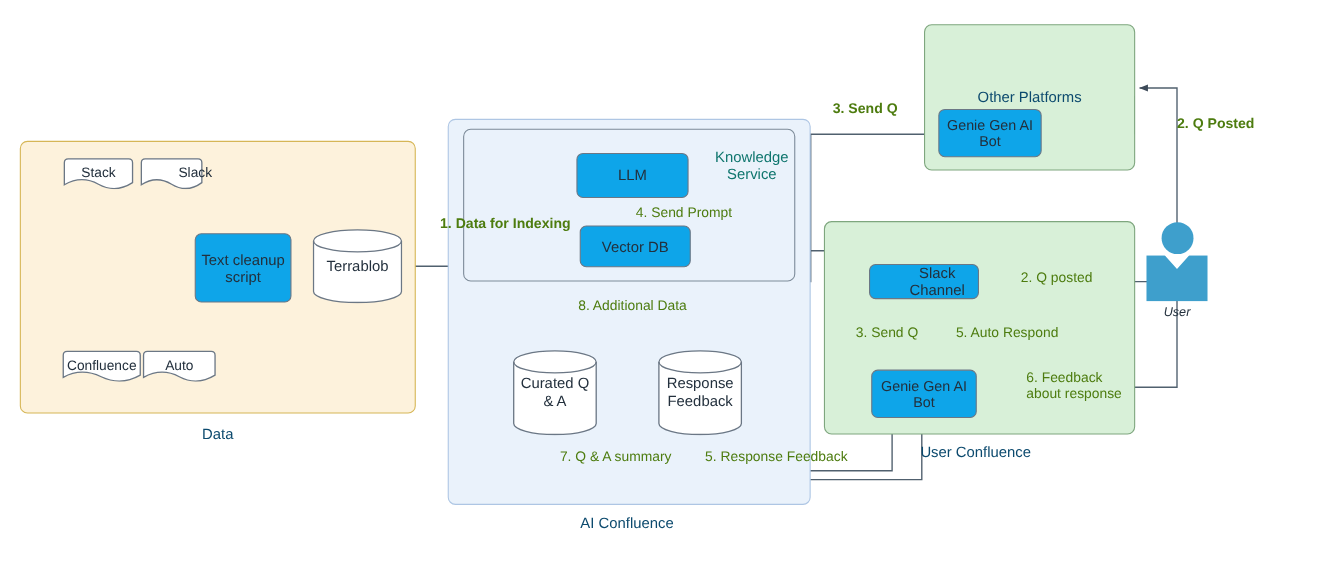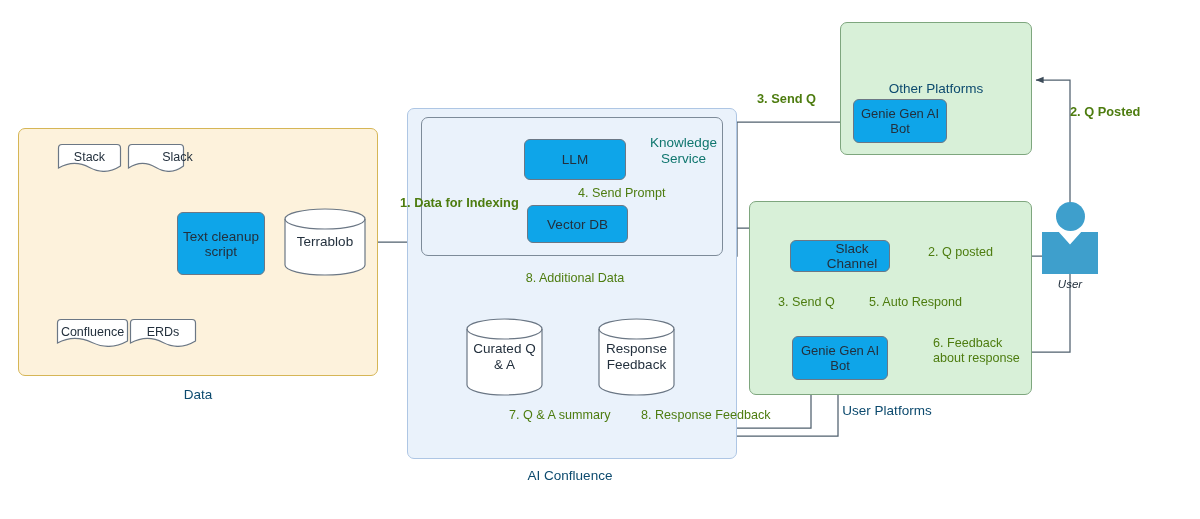--- a/index.html
+++ b/index.html
@@ -103,21 +103,21 @@
   <div class="panel-title" style="left:570px;top:468px;">AI Confluence</div>
 
   <div class="panel panel-ks" style="left:421px;top:117px;width:302px;height:139px;"></div>
   <div class="inner-title" style="left:636px;top:135px;width:95px;">Knowledge
 Service</div>
 
   <div class="panel panel-green" style="left:840px;top:22px;width:192px;height:133px;"></div>
   <div class="panel-title" style="left:936px;top:81px;">Other Platforms</div>
 
   <div class="panel panel-green" style="left:749px;top:201px;width:283px;height:194px;"></div>
-  <div class="panel-title" style="left:887px;top:403px;">User Platforms</div>
+  <div class="panel-title" style="left:887px;top:403px;">User Confluence</div>
 
   <div class="doc" style="left:57px;top:143px;width:65px;height:29px;">
     <svg viewBox="0 0 65 29" preserveAspectRatio="none">
       <path d="M1.5,5 Q1.5,1.5 5,1.5 L60,1.5 Q63.5,1.5 63.5,5 L63.5,23
                Q48,33 32.5,24.5 Q17,16 1.5,25 Z" fill="#ffffff" stroke="#6b7785" stroke-width="1.2"></path>
     </svg>
     <span>Stack</span>
   </div>
 
   <div class="doc" style="left:127px;top:143px;width:58px;height:29px;padding-left:43px;">
@@ -148,21 +148,21 @@
                Q54,33 36,24.5 Q18,16 1.5,25 Z" fill="#ffffff" stroke="#6b7785" stroke-width="1.2"></path>
     </svg>
     <span>Confluence</span>
   </div>
 
   <div class="doc" style="left:129px;top:318px;width:68px;height:29px;">
     <svg viewBox="0 0 68 29" preserveAspectRatio="none">
       <path d="M1.5,5 Q1.5,1.5 5,1.5 L63,1.5 Q66.5,1.5 66.5,5 L66.5,23
                Q50,33 34,24.5 Q18,16 1.5,25 Z" fill="#ffffff" stroke="#6b7785" stroke-width="1.2"></path>
     </svg>
-    <span>ERDs</span>
+    <span>Auto</span>
   </div>
 
   <div class="node" style="left:527px;top:205px;width:101px;height:38px;">
     <span>Vector DB</span>
   </div>
 
   <div class="node" style="left:524px;top:139px;width:102px;height:41px;">
     <span>LLM</span>
   </div>
 
@@ -205,21 +205,21 @@
   </div>
 
   <div class="lbl bold" style="left:400px;top:196px;">1. Data for Indexing</div>
 
   <div class="lbl" style="left:578px;top:186px;">4. Send Prompt</div>
 
   <div class="lbl center" style="left:575px;top:271px;">8. Additional Data</div>
 
   <div class="lbl" style="left:509px;top:408px;">7. Q &amp; A summary</div>
 
-  <div class="lbl" style="left:641px;top:408px;">8. Response Feedback</div>
+  <div class="lbl" style="left:641px;top:408px;">5. Response Feedback</div>
 
   <div class="lbl bold" style="left:757px;top:92px;">3. Send Q</div>
 
   <div class="lbl bold" style="left:1070px;top:105px;">2. Q Posted</div>
 
   <div class="lbl" style="left:928px;top:245px;">2. Q posted</div>
 
   <div class="lbl" style="left:778px;top:295px;">3. Send Q</div>
 
   <div class="lbl" style="left:869px;top:295px;">5. Auto Respond</div>

